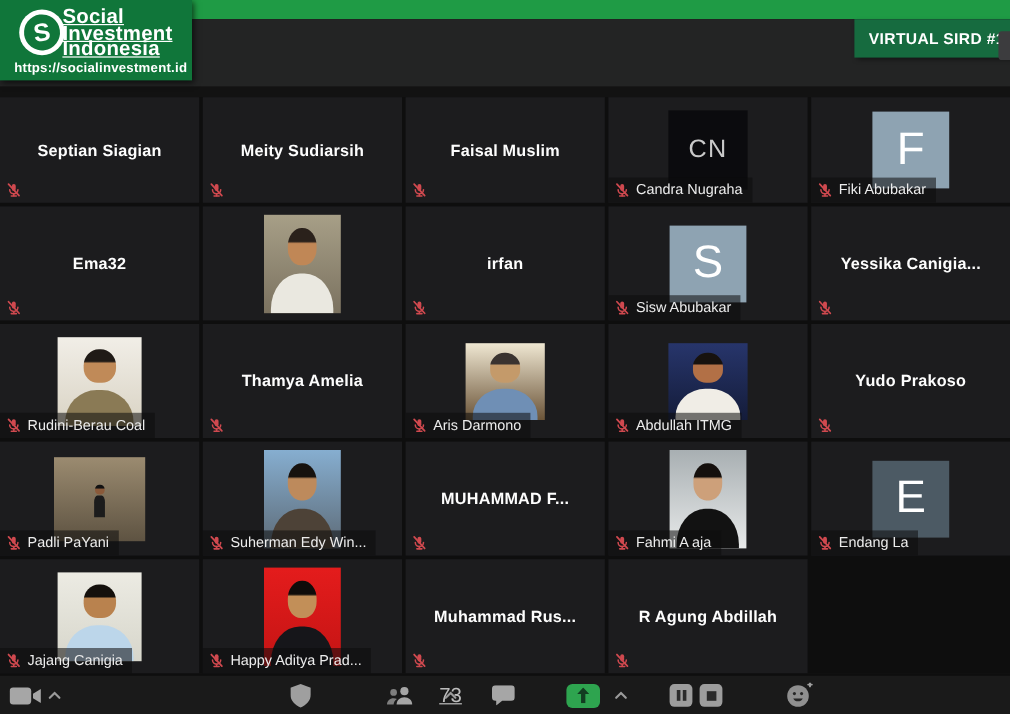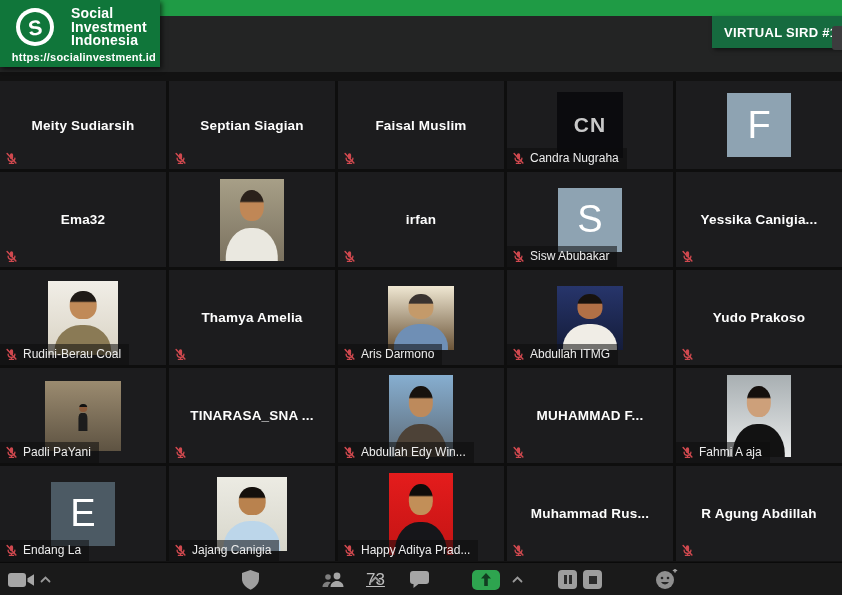--- a/index.html
+++ b/index.html
@@ -13,38 +13,38 @@
   .top-strip{position:absolute;left:0;top:0;width:842px;height:16px;background:#1f9b45;}
   .header-bar{position:absolute;left:0;top:16px;width:842px;height:56px;background:#232424;}
   .logo-box{
     position:absolute;left:0;top:0;width:160px;height:67px;background:#10763a;
     box-shadow:2px 2px 5px rgba(0,0,0,.6);z-index:5;color:#fff;
   }
   .logo-mark{position:absolute;left:16px;top:8px;width:38px;height:38px;border-radius:50%;background:#fff;
     display:flex;align-items:center;justify-content:center;}
   .logo-mark .inner{width:30px;height:30px;border-radius:50%;background:#10763a;display:flex;align-items:center;justify-content:center;
     color:#fff;font-weight:bold;font-size:21px;transform:rotate(-8deg);line-height:1;}
-  .logo-lines{position:absolute;left:71px;top:7px;font-weight:bold;font-size:14px;line-height:13.5px;letter-spacing:.2px;}
+  .logo-lines{position:absolute;left:52px;top:7px;font-weight:bold;font-size:17px;line-height:13.5px;letter-spacing:.2px;text-decoration:underline;}
   .logo-url{position:absolute;left:0;right:4px;bottom:4px;text-align:right;font-weight:bold;font-size:11px;letter-spacing:.2px;}
   .sird-badge{
     position:absolute;left:712px;top:16px;height:32px;padding:0 12px;background:#166b3f;
     color:#fff;font-weight:bold;font-size:13px;letter-spacing:.3px;
     display:flex;align-items:center;box-shadow:2px 2px 4px rgba(0,0,0,.5);z-index:4;white-space:nowrap;
   }
   .view-partial{position:absolute;left:832px;top:26px;width:10px;height:24px;background:#3c3c3e;border-radius:3px 0 0 3px;z-index:4;}
   
   .grid{
     position:absolute;left:0;top:81px;width:842px;
     display:grid;grid-template-columns:repeat(5,1fr);
     grid-template-rows:88px 95px 95px 95px 95px;gap:3px;background:#0e0e0e;
   }
   .tile{position:relative;background:#1c1c1e;overflow:hidden;display:flex;align-items:center;justify-content:center;}
   .tile .center-name{color:#fdfdfd;font-weight:bold;font-size:13.5px;letter-spacing:.2px;text-align:center;padding:0 6px;}
   .avatar{display:flex;align-items:center;justify-content:center;}
-  .avatar.multi{width:66px;height:66px;font-size:21px;font-weight:bold;letter-spacing:1px;}
+  .avatar.multi{width:66px;height:66px;font-size:21px;font-weight:normal;letter-spacing:1px;}
   .avatar.single{width:64px;height:64px;font-size:38px;font-weight:400;}
   .photo{position:relative;overflow:hidden;background:linear-gradient(to bottom,var(--bg1),var(--bg2));}
   .photo.tall{width:64px;height:82px;}
   .photo.portrait{width:70px;height:74px;}
   .photo.square{width:66px;height:64px;}
   .photo.wide{width:76px;height:70px;}
   .photo .head{
     position:absolute;left:50%;transform:translateX(-50%);top:14%;width:38%;height:38%;
     border-radius:48% 48% 44% 44%;
     background:linear-gradient(to bottom,var(--hair) 0 36%,var(--skin) 42%);
@@ -87,52 +87,52 @@
     <div>Indonesia</div>
   </div>
   <div class="logo-url">https://socialinvestment.id</div>
 </div>
 
 <div class="sird-badge">VIRTUAL SIRD #13</div>
 <div class="view-partial"></div>
 
 <div class="grid" id="grid">
     <div class="tile">
+    <div class="center-name">Septian Siagian</div>
+
+    <div class="name-strip">
+      <svg class="mic-icon" viewBox="0 0 16 16">
+        <g stroke="#d0494f" fill="none" stroke-width="1.6" stroke-linecap="round">
+          <rect x="6" y="1.6" width="4" height="7.2" rx="2" fill="#d0494f" stroke="none"></rect>
+          <path d="M3.8 7.5a4.2 4.2 0 0 0 8.4 0"></path>
+          <path d="M8 11.7v2"></path>
+          <path d="M5.4 14h5.2"></path>
+          <path d="M2.6 1.8 13.4 13.6" stroke-width="1.8"></path>
+        </g>
+      </svg>
+
+    </div>
+  </div>
+    <div class="tile">
     <div class="center-name">Meity Sudiarsih</div>
 
     <div class="name-strip">
       <svg class="mic-icon" viewBox="0 0 16 16">
         <g stroke="#d0494f" fill="none" stroke-width="1.6" stroke-linecap="round">
           <rect x="6" y="1.6" width="4" height="7.2" rx="2" fill="#d0494f" stroke="none"></rect>
           <path d="M3.8 7.5a4.2 4.2 0 0 0 8.4 0"></path>
           <path d="M8 11.7v2"></path>
           <path d="M5.4 14h5.2"></path>
           <path d="M2.6 1.8 13.4 13.6" stroke-width="1.8"></path>
         </g>
       </svg>
 
     </div>
   </div>
     <div class="tile">
-    <div class="center-name">Septian Siagian</div>
-
-    <div class="name-strip">
-      <svg class="mic-icon" viewBox="0 0 16 16">
-        <g stroke="#d0494f" fill="none" stroke-width="1.6" stroke-linecap="round">
-          <rect x="6" y="1.6" width="4" height="7.2" rx="2" fill="#d0494f" stroke="none"></rect>
-          <path d="M3.8 7.5a4.2 4.2 0 0 0 8.4 0"></path>
-          <path d="M8 11.7v2"></path>
-          <path d="M5.4 14h5.2"></path>
-          <path d="M2.6 1.8 13.4 13.6" stroke-width="1.8"></path>
-        </g>
-      </svg>
-
-    </div>
-  </div>
-    <div class="tile">
     <div class="center-name">Faisal Muslim</div>
 
     <div class="name-strip">
       <svg class="mic-icon" viewBox="0 0 16 16">
         <g stroke="#d0494f" fill="none" stroke-width="1.6" stroke-linecap="round">
           <rect x="6" y="1.6" width="4" height="7.2" rx="2" fill="#d0494f" stroke="none"></rect>
           <path d="M3.8 7.5a4.2 4.2 0 0 0 8.4 0"></path>
           <path d="M8 11.7v2"></path>
           <path d="M5.4 14h5.2"></path>
           <path d="M2.6 1.8 13.4 13.6" stroke-width="1.8"></path>
@@ -155,20 +155,32 @@
           <path d="M2.6 1.8 13.4 13.6" stroke-width="1.8"></path>
         </g>
       </svg>
       <span>Candra Nugraha</span>
     </div>
   </div>
     <div class="tile">
 
     <div class="avatar single" style="background: rgb(142, 163, 178); color: rgb(255, 255, 255);">F</div>
 
+    <div class="name-strip with-bg">
+      <svg class="mic-icon" viewBox="0 0 16 16">
+        <g stroke="#d0494f" fill="none" stroke-width="1.6" stroke-linecap="round">
+          <rect x="6" y="1.6" width="4" height="7.2" rx="2" fill="#d0494f" stroke="none"></rect>
+          <path d="M3.8 7.5a4.2 4.2 0 0 0 8.4 0"></path>
+          <path d="M8 11.7v2"></path>
+          <path d="M5.4 14h5.2"></path>
+          <path d="M2.6 1.8 13.4 13.6" stroke-width="1.8"></path>
+        </g>
+      </svg>
+      <span>Fiki Abubakar</span>
+    </div>
   </div>
     <div class="tile">
     <div class="center-name">Ema32</div>
 
     <div class="name-strip">
       <svg class="mic-icon" viewBox="0 0 16 16">
         <g stroke="#d0494f" fill="none" stroke-width="1.6" stroke-linecap="round">
           <rect x="6" y="1.6" width="4" height="7.2" rx="2" fill="#d0494f" stroke="none"></rect>
           <path d="M3.8 7.5a4.2 4.2 0 0 0 8.4 0"></path>
           <path d="M8 11.7v2"></path>
@@ -337,52 +349,36 @@
           <path d="M3.8 7.5a4.2 4.2 0 0 0 8.4 0"></path>
           <path d="M8 11.7v2"></path>
           <path d="M5.4 14h5.2"></path>
           <path d="M2.6 1.8 13.4 13.6" stroke-width="1.8"></path>
         </g>
       </svg>
       <span>Padli PaYani</span>
     </div>
   </div>
     <div class="tile">
-    <div class="center-name">TINARASA_SNA ...</div>
-
-    <div class="name-strip">
-      <svg class="mic-icon" viewBox="0 0 16 16">
-        <g stroke="#d0494f" fill="none" stroke-width="1.6" stroke-linecap="round">
-          <rect x="6" y="1.6" width="4" height="7.2" rx="2" fill="#d0494f" stroke="none"></rect>
-          <path d="M3.8 7.5a4.2 4.2 0 0 0 8.4 0"></path>
-          <path d="M8 11.7v2"></path>
-          <path d="M5.4 14h5.2"></path>
-          <path d="M2.6 1.8 13.4 13.6" stroke-width="1.8"></path>
-        </g>
-      </svg>
-
-    </div>
-  </div>
-    <div class="tile">
 
     <div class="photo tall" style="--bg1: #86aed0; --bg2: #5d6a76; --hair: #17120e; --skin: #bd8a5c; --shirt: #4d4237;">
       <div class="head"></div>
       <div class="body"></div>
     </div>
     <div class="name-strip with-bg">
       <svg class="mic-icon" viewBox="0 0 16 16">
         <g stroke="#d0494f" fill="none" stroke-width="1.6" stroke-linecap="round">
           <rect x="6" y="1.6" width="4" height="7.2" rx="2" fill="#d0494f" stroke="none"></rect>
           <path d="M3.8 7.5a4.2 4.2 0 0 0 8.4 0"></path>
           <path d="M8 11.7v2"></path>
           <path d="M5.4 14h5.2"></path>
           <path d="M2.6 1.8 13.4 13.6" stroke-width="1.8"></path>
         </g>
       </svg>
-      <span>Abdullah Edy Win...</span>
+      <span>Suherman Edy Win...</span>
     </div>
   </div>
     <div class="tile">
     <div class="center-name">MUHAMMAD  F...</div>
 
     <div class="name-strip">
       <svg class="mic-icon" viewBox="0 0 16 16">
         <g stroke="#d0494f" fill="none" stroke-width="1.6" stroke-linecap="round">
           <rect x="6" y="1.6" width="4" height="7.2" rx="2" fill="#d0494f" stroke="none"></rect>
           <path d="M3.8 7.5a4.2 4.2 0 0 0 8.4 0"></path>

